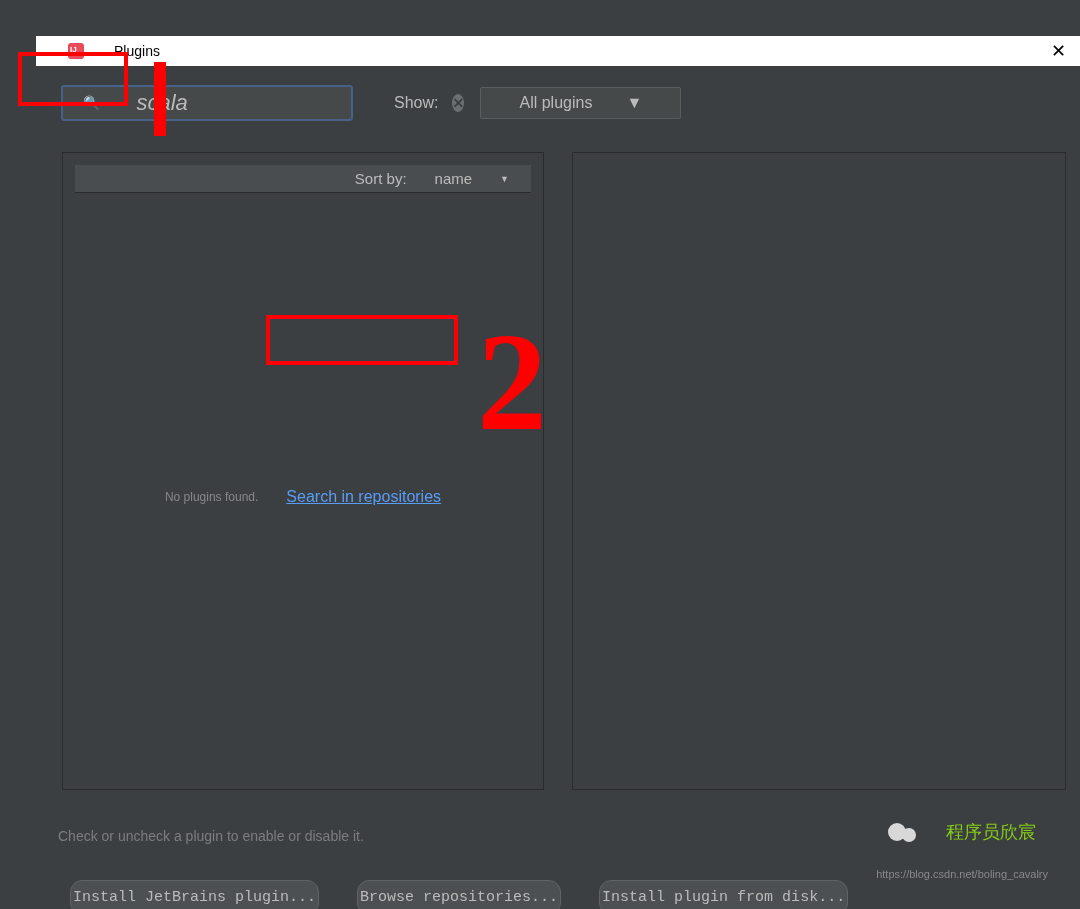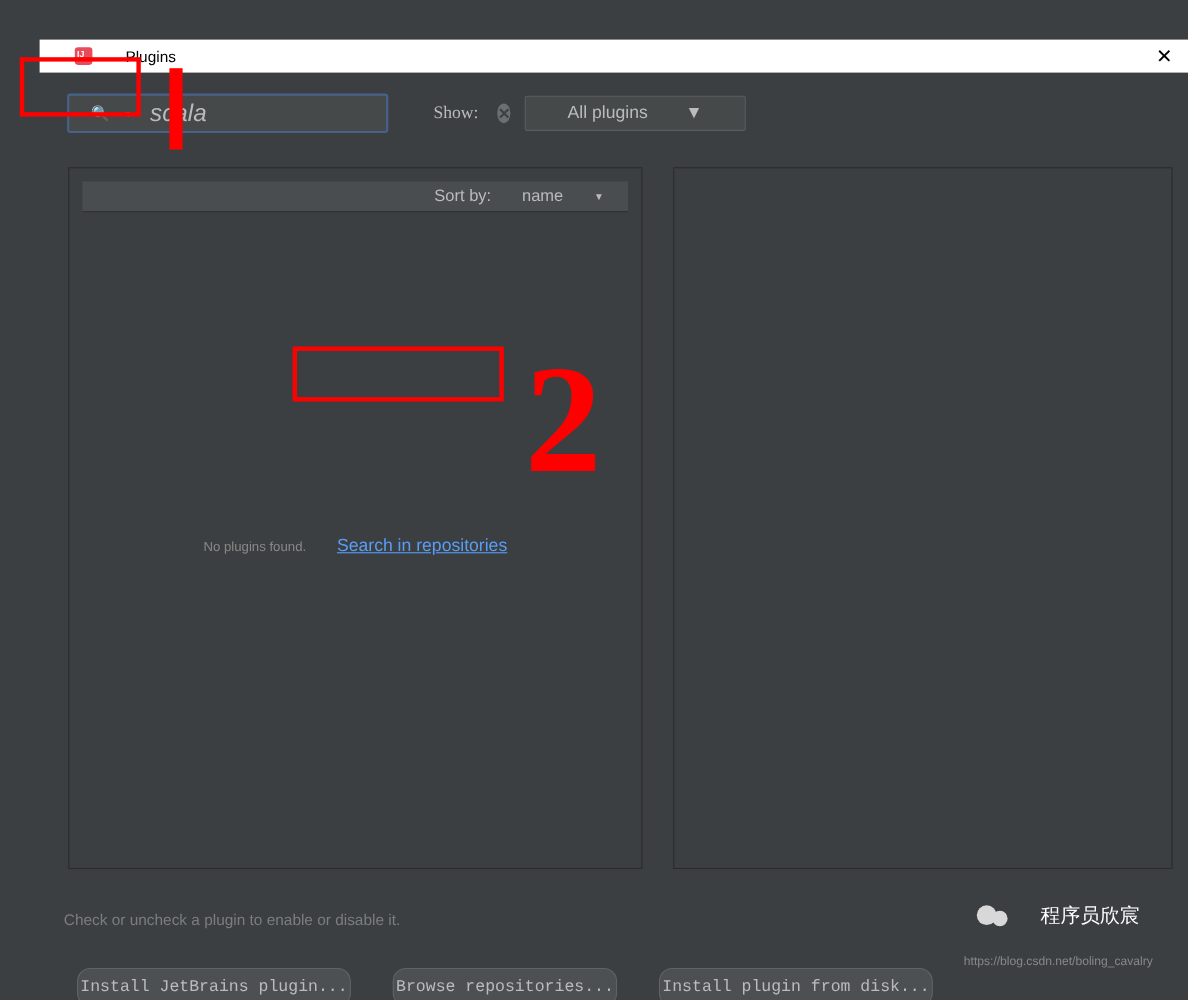--- a/index.html
+++ b/index.html
@@ -33,32 +33,32 @@
   .search-drop { color: #a9b7c6; font-size: 8px; margin-right: 6px; }
   .search-input {
     flex: 1; background: transparent; border: none; outline: none;
     color: #bbbbbb; font-size: 22px; font-style: italic;
   }
   .clear-btn {
     width: 18px; height: 18px; border-radius: 50%; background: #6a6f72;
     color: #3c3f41; display: flex; align-items: center; justify-content: center;
     font-size: 14px; cursor: pointer; font-weight: bold;
   }
-  .show-label { color: #bbbbbb; font-size: 16px; font-family: Liberation Serif, serif; }
+  .show-label { color: #bbbbbb; font-size: 16px; }
   .show-select {
     height: 32px; background: #45494a; border: 1px solid #5a5d5f; border-radius: 2px;
     display: flex; align-items: center; padding: 0 26px; gap: 10px; cursor: pointer;
   }
   .show-select span { color: #bbbbbb; font-size: 16px; }
   .chevron { color: #a9b7c6; font-size: 10px; }
   .content {
     display: flex; height: 662px; padding: 0 14px; gap: 4px;
   }
   .left-panel {
-    width: 522px; background: #3c3f41; border: 1px solid #2b2b2b;
+    width: 482px; background: #3c3f41; border: 1px solid #2b2b2b;
     display: flex; flex-direction: column;
   }
   .sort-bar {
     height: 28px; background: #4a4d4f; display: flex; justify-content: flex-end;
     align-items: center; padding-right: 10px; color: #bbbbbb; font-size: 15px;
     gap: 4px; border-bottom: 1px solid #2b2b2b;
   }
   .sort-val { display: inline; }
   .sort-chev { font-size: 9px; }
   .plugin-list {
@@ -114,21 +114,21 @@
   }
   .anno2num {
     position: absolute; left: 465px; top: 300px; color: #ff0000;
     font-family: "Comic Sans MS", cursive; font-size: 140px; font-weight: bold;
     pointer-events: none; line-height: 1;
   }
   .watermark {
     position: absolute; right: 8px; bottom: 5px; color: #888; font-size: 11px;
     text-align: right; pointer-events: none;
   }
-  .watermark .wm-name { color: #ffffff; font-size: 18px; display:flex; align-items:center; justify-content:flex-start; gap:4px;}
+  .watermark .wm-name { color: #84cc16; font-size: 18px; display:flex; align-items:center; justify-content:flex-start; gap:4px;}
   .wm-icon { 
     display:inline-block; width: 30px; height: 24px; position: relative;
   }
   .wm-icon::before, .wm-icon::after {
     content:""; position:absolute; border-radius:50%; background:#d8d8d8;
   }
   .wm-icon::before { width:18px; height:18px; left:0; top:3px;}
   .wm-icon::after { width:14px; height:14px; left:14px; top:8px;}
 </style>
 </head>

